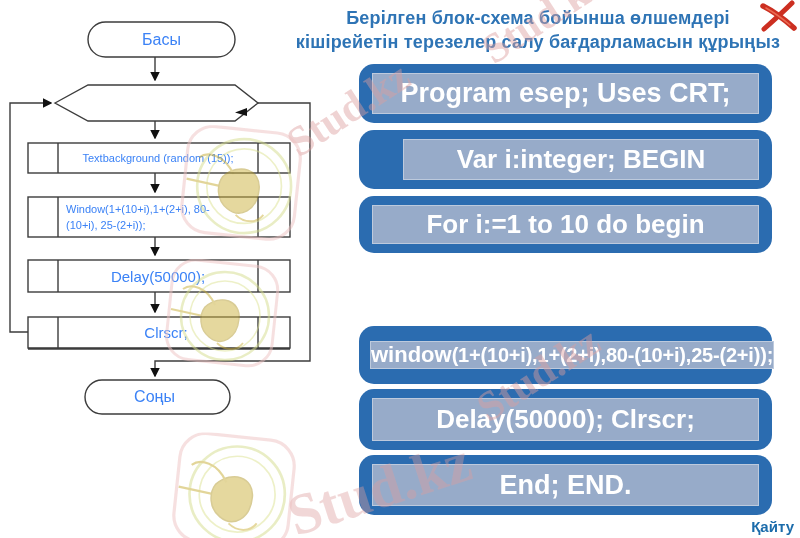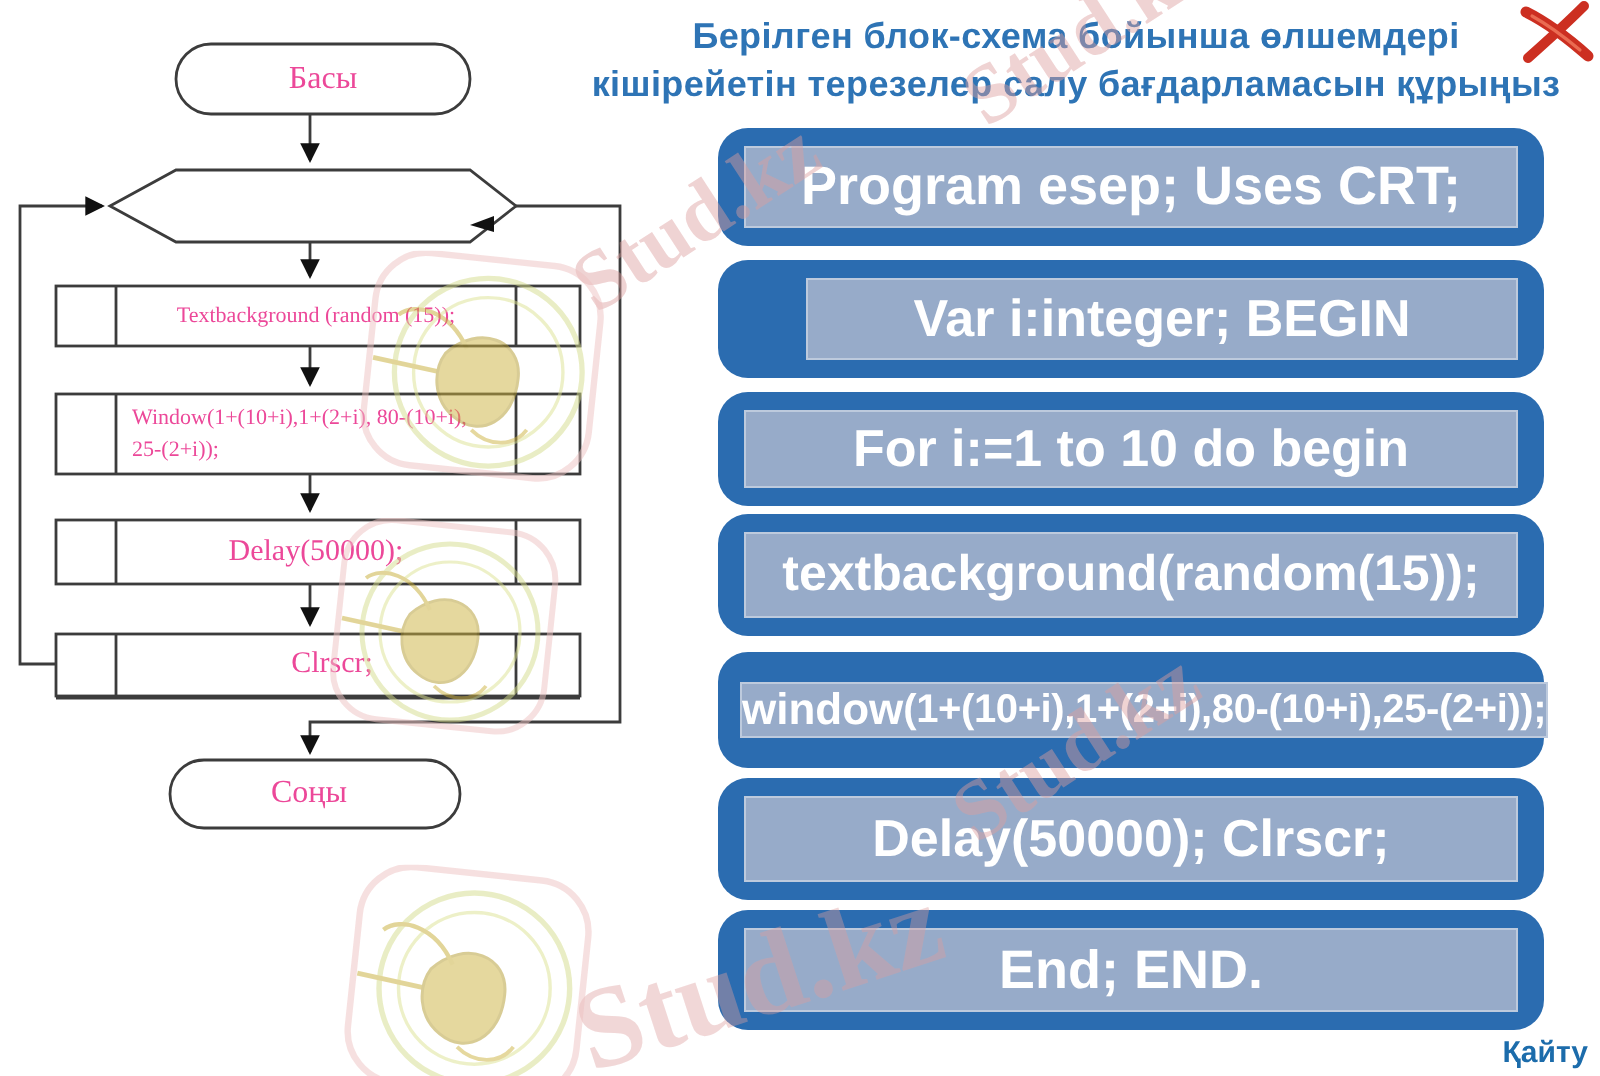--- a/index.html
+++ b/index.html
@@ -10,21 +10,21 @@
   
   .title{position:absolute;left:283px;top:7px;width:510px;text-align:center;
          color:var(--title,#2e74b5);font-weight:bold;font-size:18px;line-height:1.32;
          letter-spacing:.2px;}
 
   
   .close-x{position:absolute;left:757px;top:0px;width:42px;height:34px;cursor:pointer;}
 
   
   .fc-svg{position:absolute;left:0;top:0;}
-  .fc-label{position:absolute;font-family:Liberation Serif, serif;color:#ec4899;
+  .fc-label{position:absolute;font-family:Liberation Sans, sans-serif;color:#3b82f6;
             display:flex;align-items:center;justify-content:center;text-align:center;}
   .fc-term{font-size:16px;}
   .fc-small{font-size:11px;}
   .fc-mid{font-size:15px;border-radius:14px;}
   .fc-window{justify-content:flex-start;text-align:left;line-height:1.45;}
 
   
   .block{position:absolute;left:359px;width:413px;box-sizing:border-box;
          background:var(--block-outer,#2b6cb0);padding:9px 13px;display:flex;border-radius:15px;}
   .block-inner{flex:1;background:var(--block-inner,#97abc9);
@@ -112,23 +112,20 @@
 
   <div class="block" style="top:64px;height:59px;">
     <div class="block-inner fs27">Program esep; Uses CRT;</div>
   </div>
   <div class="block" style="top:130px;height:59px;padding-left:44px;">
     <div class="block-inner fs26">Var i:integer; BEGIN</div>
   </div>
   <div class="block" style="top:196px;height:57px;">
     <div class="block-inner fs26">For i:=1 to 10 do begin</div>
   </div>
-  <div class="block" style="top:257px;height:61px;">
-    <div class="block-inner fs25">textbackground(random(15));</div>
-  </div>
   <div class="block" style="top:326px;height:58px;padding:15px 11px;text-align:center;">
     <div class="block-inner">
       <span class="b5-prefix">window</span>
         <span class="b5-args">(1+(10+i),1+(2+i),80-(10+i),25-(2+i));</span>
     </div>
   </div>
   <div class="block" style="top:389px;height:61px;">
     <div class="block-inner fs26">Delay(50000); Clrscr;</div>
   </div>
   <div class="block" style="top:455px;height:60px;">

